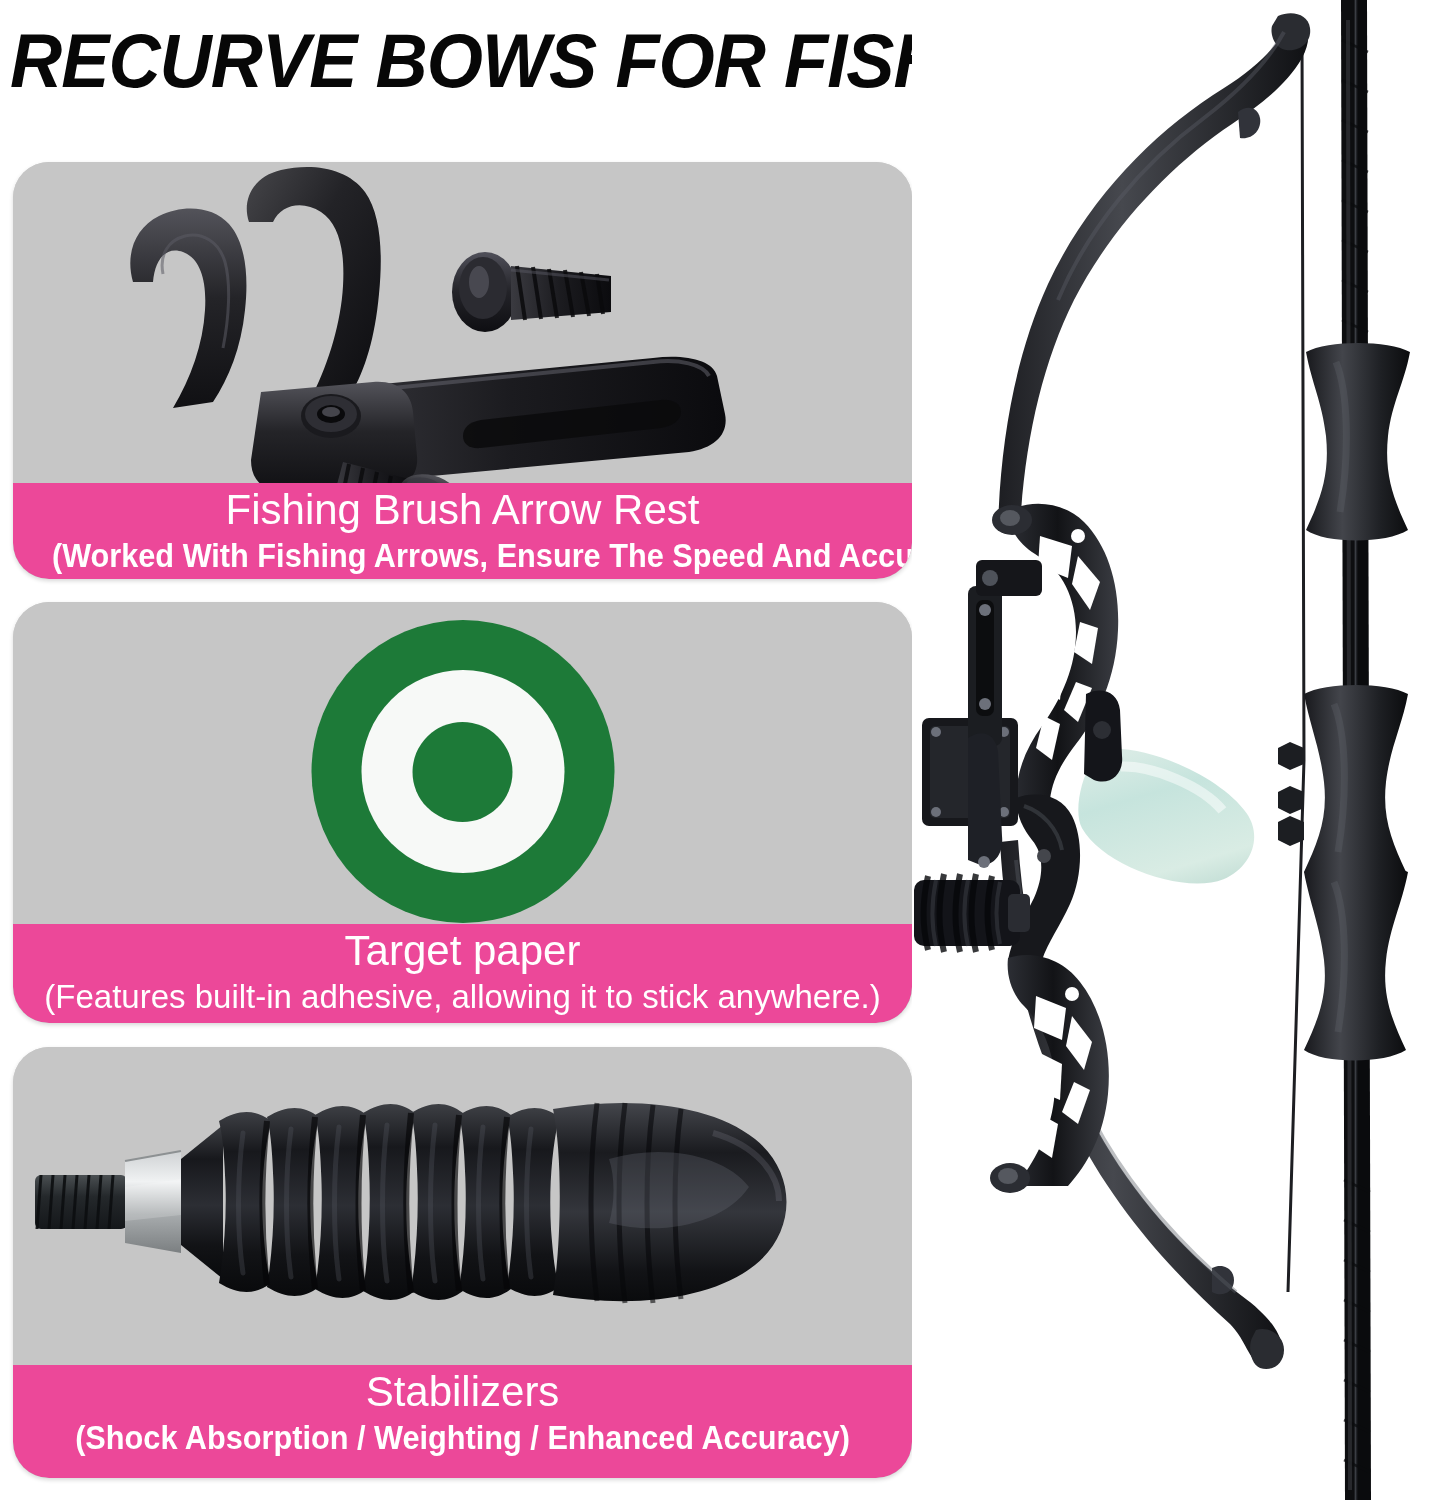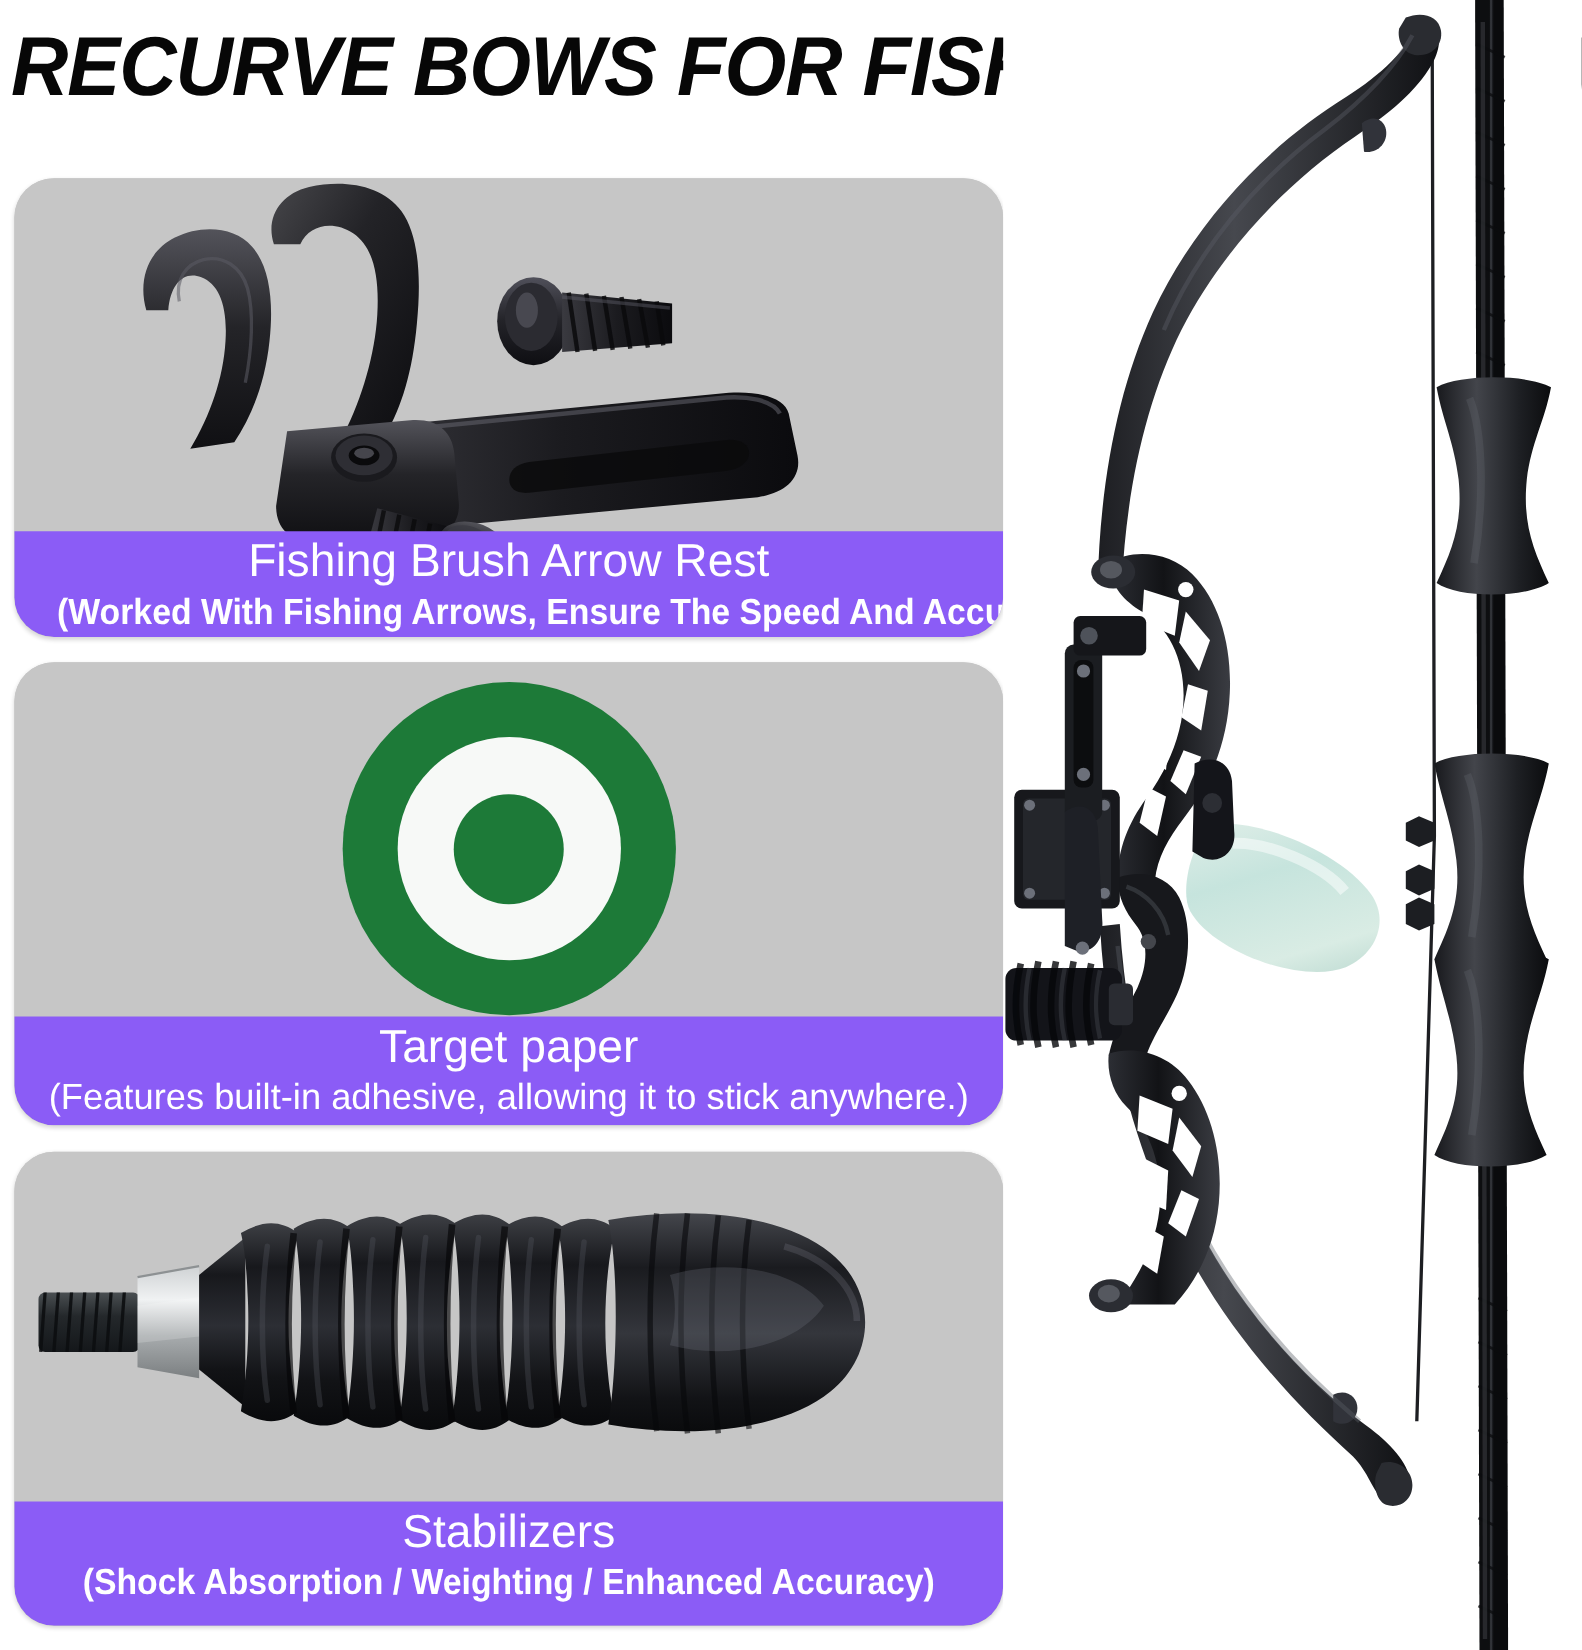--- a/index.html
+++ b/index.html
@@ -51,21 +51,21 @@
     position: relative;
     width: 100%;
     background: #c6c6c6;
     overflow: hidden;
   }
   .panel-caption {
     position: absolute;
     left: 0;
     right: 0;
     bottom: 0;
-    background: #8b5cf6;
+    background: #ec4899;
     color: #ffffff;
     text-align: center;
     padding: 2px 8px 8px 8px;
     border-radius: 0 0 36px 36px;
   }
   .cap-title {
     font-size: 42px;
     line-height: 50px;
     font-weight: 400;
     font-family: "Liberation Sans Narrow", "Liberation Sans", sans-serif;

